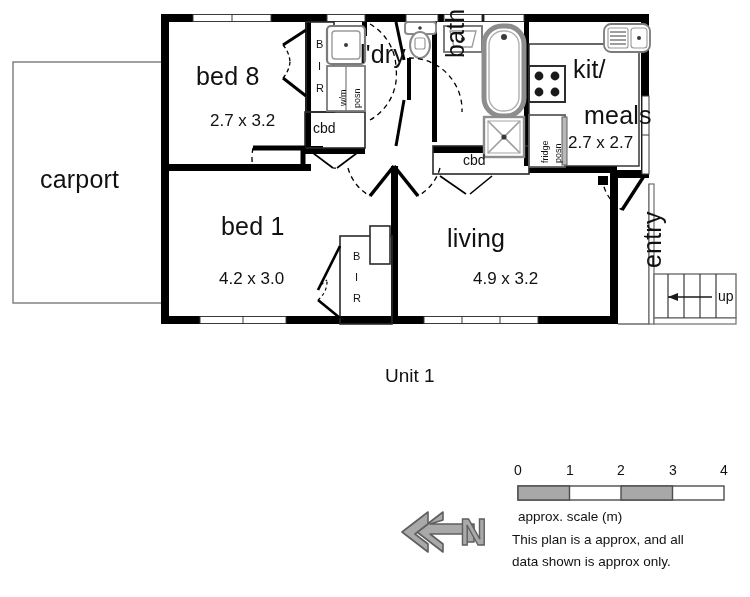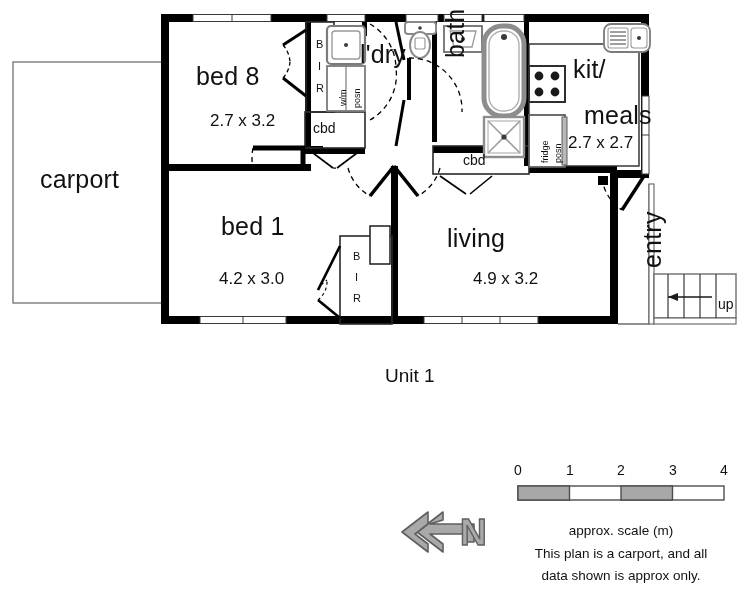--- a/index.html
+++ b/index.html
@@ -8,21 +8,21 @@
     font-family:"Liberation Sans", sans-serif;color:#111;
   }
   .plan{position:absolute;left:0;top:0;width:750px;height:597px;}
   .lbl{position:absolute;white-space:nowrap;}
   .room-name{font-size:25px;font-weight:400;letter-spacing:.2px;}
   .room-dim{font-size:17px;font-weight:400;}
   .tiny{font-size:9px;}
   .small{font-size:11px;}
   .vert{transform-origin:center center;}
   .unit-label{font-size:19px;}
-  .note{font-size:13.5px;text-align:center;margin-top:14px;}
+  .note{font-size:13.5px;text-align:left;}
   .scale-num{font-size:14px;}
   svg{display:block;}
 </style>
 </head>
 <body>
 
 <div class="plan">
 
 <svg width="750" height="597" viewBox="0 0 750 597" xmlns="http://www.w3.org/2000/svg">
 
@@ -317,28 +317,28 @@
 
 <div class="lbl" style="left:313px;top:120px;font-size:14px;">cbd</div>
 <div class="lbl" style="left:463px;top:152px;font-size:14px;">cbd</div>
 
 <div class="lbl tiny vert" style="left:338px;top:106px;transform:rotate(-90deg);transform-origin:0 0;">w/m</div>
 <div class="lbl tiny vert" style="left:352px;top:108px;transform:rotate(-90deg);transform-origin:0 0;">posn</div>
 
 <div class="lbl tiny vert" style="left:540px;top:163px;transform:rotate(-90deg);transform-origin:0 0;">fridge</div>
 <div class="lbl tiny vert" style="left:553px;top:163px;transform:rotate(-90deg);transform-origin:0 0;">posn</div>
 
-<div class="lbl" style="left:718px;top:296px;font-size:14px;">up</div>
+<div class="lbl" style="left:718px;top:288px;font-size:14px;">up</div>
 
 <div class="lbl unit-label" style="left:385px;top:365px;">Unit 1</div>
 
 <div class="lbl" style="left:460px;top:512px;font-size:37px;font-weight:700;color:#a9a9a9;
      -webkit-text-stroke:1.4px #5f5f5f;">N</div>
 
 <div class="lbl scale-num" style="left:514px;top:462px;">0</div>
 <div class="lbl scale-num" style="left:566px;top:462px;">1</div>
 <div class="lbl scale-num" style="left:617px;top:462px;">2</div>
 <div class="lbl scale-num" style="left:669px;top:462px;">3</div>
 <div class="lbl scale-num" style="left:720px;top:462px;">4</div>
 
 <div class="lbl note" style="left:518px;top:509px;width:206px;">approx. scale (m)</div>
-<div class="lbl note" style="left:512px;top:532px;width:218px;">This plan is a carport, and all</div>
+<div class="lbl note" style="left:512px;top:532px;width:218px;">This plan is a approx, and all</div>
 <div class="lbl note" style="left:512px;top:554px;width:218px;">data shown is approx only.</div>
 
 </body></html>

